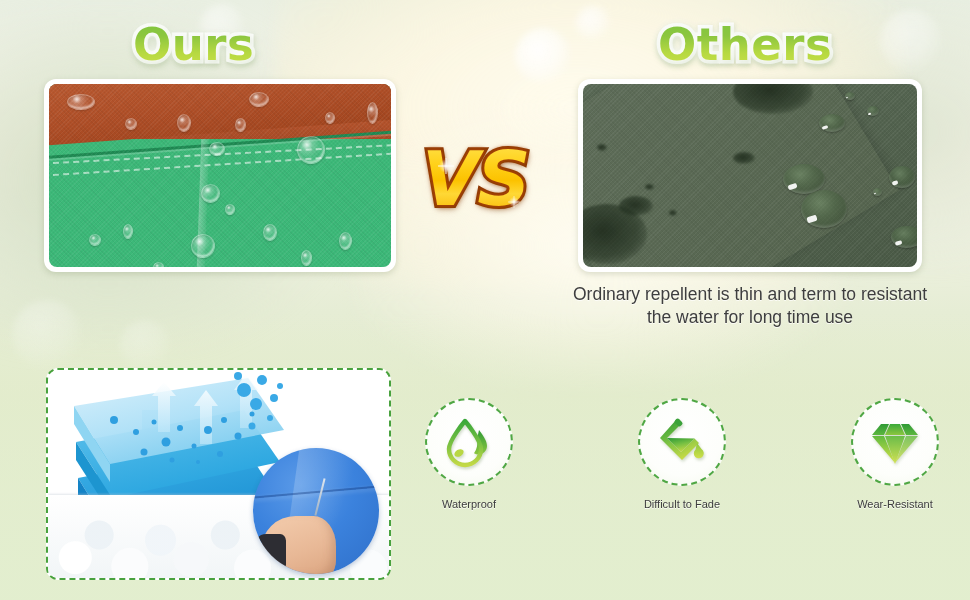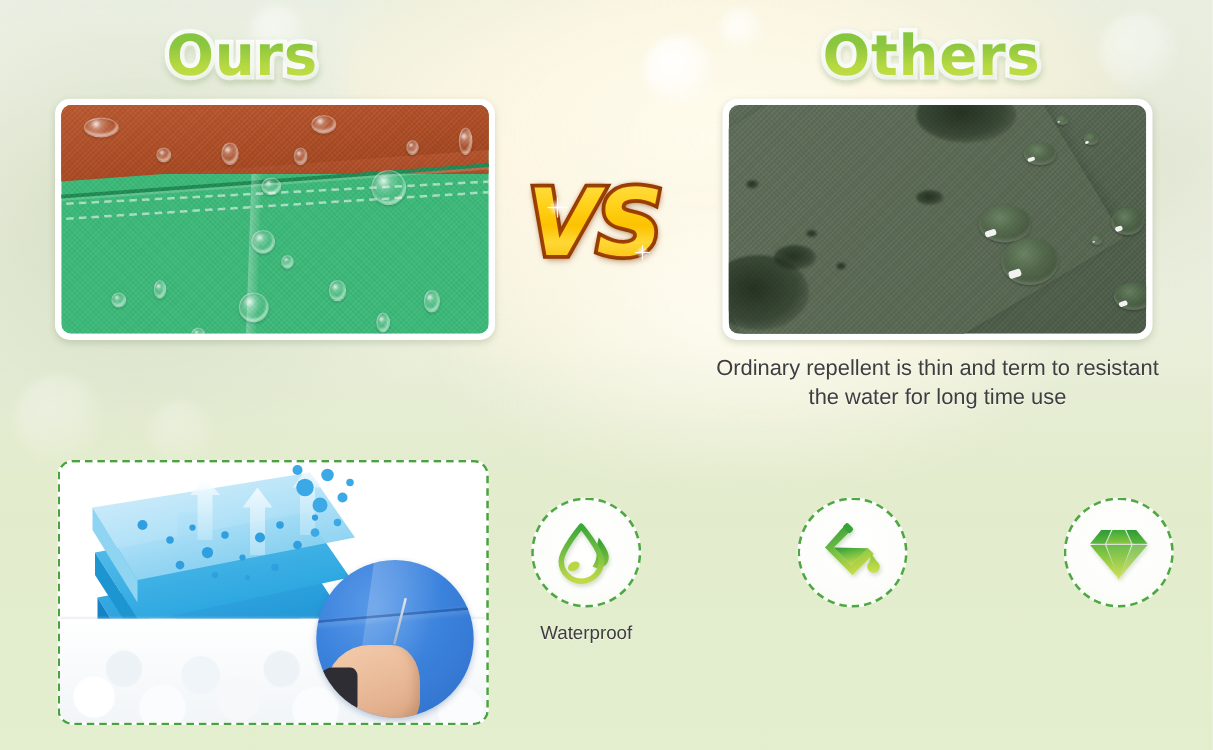--- a/index.html
+++ b/index.html
@@ -365,21 +365,21 @@
     width: 88px; height: 88px;
     margin: 0 auto;
     border: 2px dashed #4fa744;
     border-radius: 50%;
     background: radial-gradient(circle at 50% 42%, #ffffff 0%, #fdfefb 62%, #f4f8ec 100%);
     display: flex; align-items: center; justify-content: center;
     box-sizing: border-box;
   }
   .flabel {
     margin-top: 12px;
-    font-size: 15px;
+    font-size: 11px;
     color: #3d3d3d;
     white-space: nowrap;
     text-shadow: 0 1px 0 rgba(255,255,255,0.8);
   }
   .fcircle svg { filter: drop-shadow(1px 2px 1.5px rgba(120,150,100,0.35)); }
 </style>
 </head>
 <body>
 
 <div class="stage">
@@ -585,20 +585,21 @@
               <stop offset="0%" stop-color="#8cc63f"></stop>
                 <stop offset="100%" stop-color="#cfe04a"></stop>
             </linearGradient>
           </defs>
           <path d="M20 4 L24.5 8.5 L11 22 L25 36 L38.5 22.5 L43 27 L26 44 L4 22 Z" fill="url(#gP)"></path>
           <path d="M11 22 L25 36 L38.5 22.5 Z" fill="url(#gP)"></path>
           <rect x="20" y="3" width="5.5" height="8" rx="2" transform="rotate(-45 22 7)" fill="#3ba23a"></rect>
           <path d="M41 27 L39.5 33.5 a5 5 0 1 0 6 -0.4 Z" fill="url(#gPd)"></path>
         </svg>
       </div>
+      <div class="flabel">Difficult to Fade</div>
     </div>
 
     <div class="feature">
       <div class="fcircle">
         <svg width="54" height="52" viewBox="0 0 54 52">
           <defs>
             <linearGradient id="gD1" x1="0" y1="0" x2="0" y2="1">
               <stop offset="0%" stop-color="#2f9b36"></stop>
                 <stop offset="100%" stop-color="#5cb63e"></stop>
             </linearGradient>
@@ -612,18 +613,19 @@
             </linearGradient>
           </defs>
           <path d="M4 19 L13 8 L21 8 L16 19 Z" fill="url(#gD1)"></path>
           <path d="M17 19 L22 8 L32 8 L37 19 Z" fill="url(#gD2)"></path>
           <path d="M38 19 L33 8 L41 8 L50 19 Z" fill="url(#gD1)"></path>
           <path d="M4 20 L16 20 L27 47 Z" fill="url(#gD3)"></path>
           <path d="M17 20 L37 20 L27 48 Z" fill="url(#gD3)" opacity="0.92"></path>
           <path d="M38 20 L50 20 L27 47 Z" fill="url(#gD3)" opacity="0.78"></path>
         </svg>
       </div>
+      <div class="flabel">Wear-Resistant</div>
     </div>
 
 
   </div>
 
 </div>
 
 </body></html>

